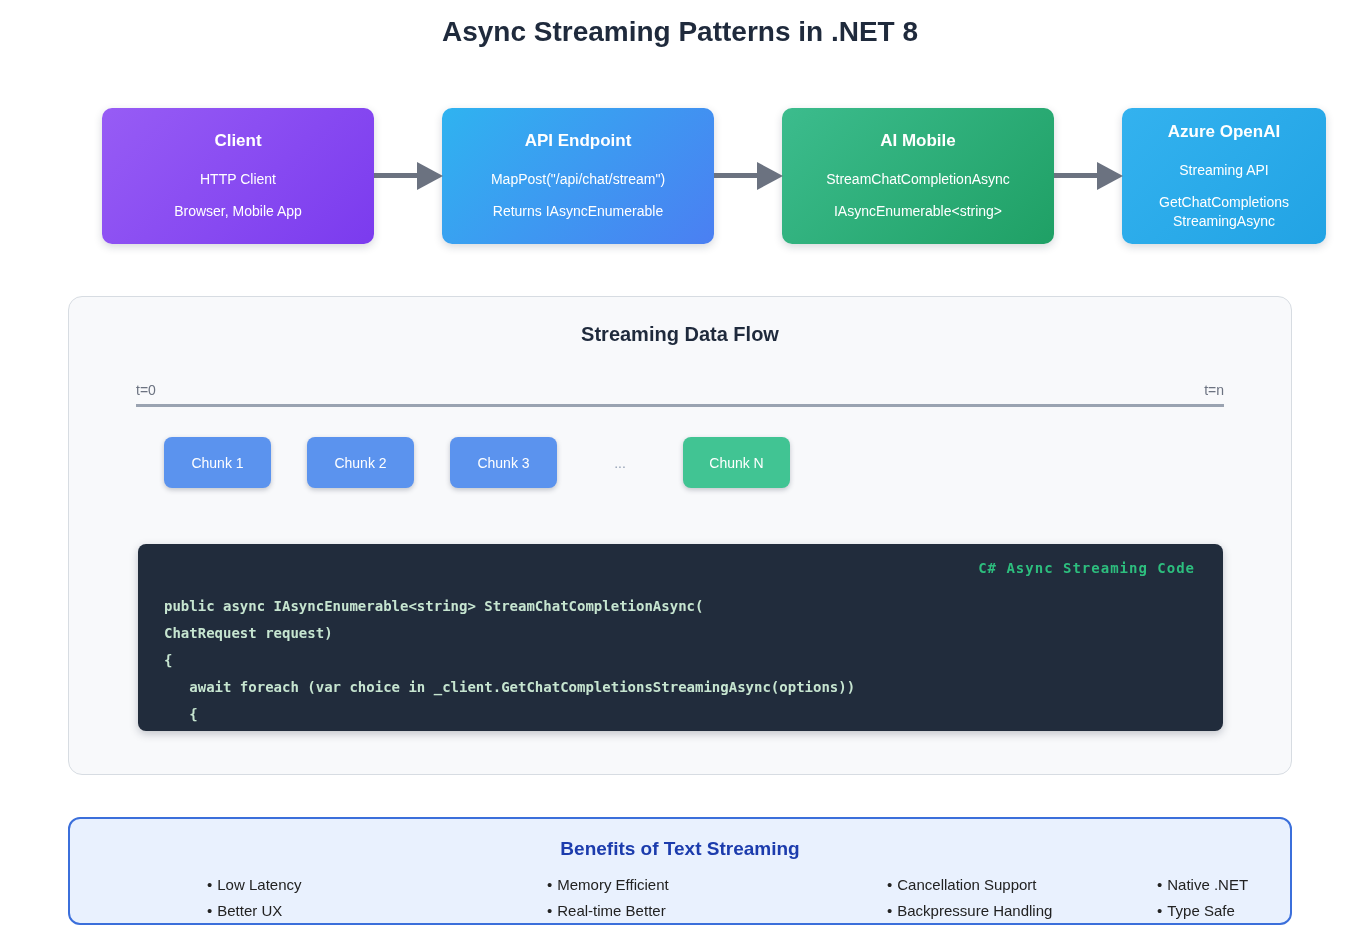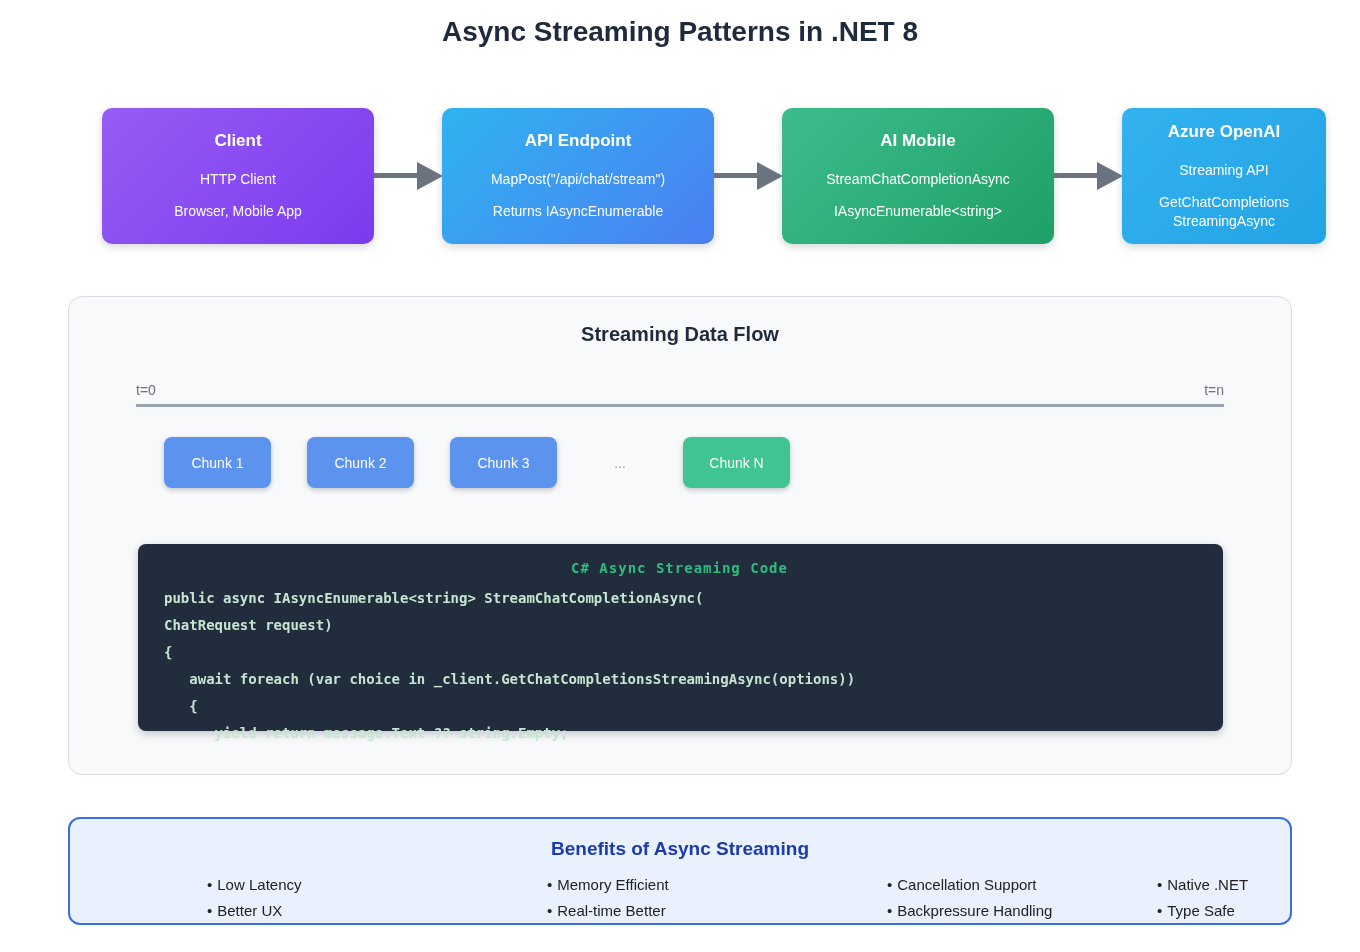--- a/index.html
+++ b/index.html
@@ -58,21 +58,21 @@
   .chunk-blue{background:#5b93ee;}
   .chunk-green{background:#41c493;}
   .ellipsis{width:54px;text-align:center;color:#93a0b4;font-size:14px;flex:none;}
   .code-box{
     margin:56px 0 0 69px;width:1085px;height:187px;background:#212c3c;
     border-radius:8px;box-sizing:border-box;padding:16px 28px 0 26px;
     font-family:"DejaVu Sans Mono",monospace;font-size:14px;font-weight:bold;
     overflow:visible;box-shadow:0 3px 8px rgba(30,41,59,.25);
   }
   .code-header{
-    text-align:center;color:#2dbe7e;line-height:17px;margin-bottom:8px;letter-spacing:1px;
+    text-align:right;color:#2dbe7e;line-height:17px;margin-bottom:16px;letter-spacing:1px;
   }
   .code-line{color:#c6e5d0;white-space:pre;line-height:27px;}
   
   .benefits{
     margin:42px 68px 0 68px;height:108px;background:#e9f1fe;
     border:2px solid #3b6fdb;border-radius:12px;box-sizing:border-box;
   }
   .benefits-heading{text-align:center;font-size:19px;font-weight:bold;color:#1c3cad;padding-top:20px;line-height:19px;}
   .benefit-grid{
     display:grid;grid-template-columns:340px 340px 270px auto;
@@ -132,26 +132,25 @@
     <div class="chunk chunk-green">Chunk N</div>
   </div>
 
   <div class="code-box">
     <div class="code-header">C# Async Streaming Code</div>
     <div class="code-line">public async IAsyncEnumerable&lt;string&gt; StreamChatCompletionAsync(</div>
     <div class="code-line">ChatRequest request)</div>
     <div class="code-line">{</div>
     <div class="code-line">   await foreach (var choice in _client.GetChatCompletionsStreamingAsync(options))</div>
     <div class="code-line">   {</div>
-    <div class="code-line">      yield return message.Text ?? string.Empty;</div>
   </div>
 </div>
 
 <div class="benefits">
-  <div class="benefits-heading">Benefits of Async Streaming</div>
+  <div class="benefits-heading">Benefits of Text Streaming</div>
   <div class="benefit-grid">
     <div class="benefit-col">
       <div class="benefit-item"><span class="bullet">•</span><span>Low Latency</span></div>
       <div class="benefit-item"><span class="bullet">•</span><span>Better UX</span></div>
     </div>
     <div class="benefit-col">
       <div class="benefit-item"><span class="bullet">•</span><span>Memory Efficient</span></div>
       <div class="benefit-item"><span class="bullet">•</span><span>Real-time Better</span></div>
     </div>
     <div class="benefit-col">

